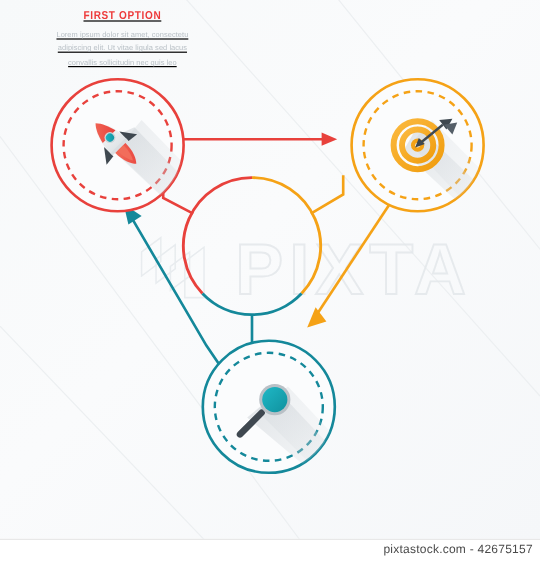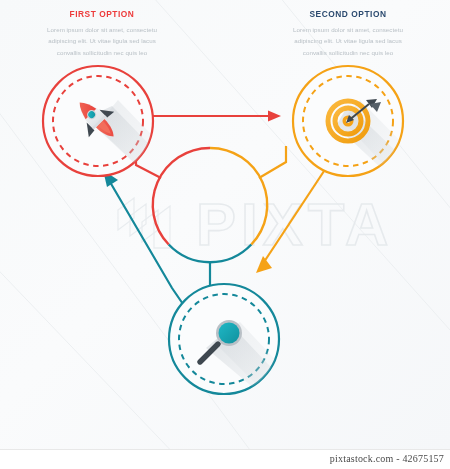--- a/index.html
+++ b/index.html
@@ -25,20 +25,21 @@
   .svg-layer {
     position: absolute;
     left: 0; top: 0;
     width: 450px;
     height: 450px;
   }
   .txtblock {
     position: absolute;
     width: 160px;
     text-align: center;
+    text-decoration: underline;
   }
   .opt-title {
     font-size: 9.5px;
     font-weight: bold;
     letter-spacing: 0.6px;
     margin: 0 0 5px 0;
     font-family: "Liberation Sans Narrow", "Liberation Sans", sans-serif;
     transform: scaleX(0.88);
   }
   .opt-desc {
@@ -56,21 +57,20 @@
   #block3 .opt-title { color: #3da3dd; }
 
   #footer {
     position: absolute;
     left: 0;
     bottom: 0;
     width: 450px;
     height: 19px;
     background: #ffffff;
     border-top: 1px solid #e8e8e8;
-    font-family: Liberation Serif, serif;
   }
   #footer-text {
     position: absolute;
     right: 6px;
     top: 3px;
     font-size: 10px;
     color: #4a4a4a;
     letter-spacing: 0.2px;
   }
   .wm-text {
@@ -237,25 +237,19 @@
 
   </svg>
 
   <div class="txtblock" id="block1">
     <p class="opt-title">FIRST OPTION</p>
     <p class="opt-desc">Lorem ipsum dolor sit amet, consectetu</p>
     <p class="opt-desc">adipiscing elit. Ut vitae ligula sed lacus</p>
     <p class="opt-desc">convallis sollicitudin nec quis leo</p>
   </div>
 
-  <div class="txtblock" id="block2">
-    <p class="opt-title">SECOND OPTION</p>
-    <p class="opt-desc">Lorem ipsum dolor sit amet, consectetu</p>
-    <p class="opt-desc">adipiscing elit. Ut vitae ligula sed lacus</p>
-    <p class="opt-desc">convallis sollicitudin nec quis leo</p>
-  </div>
 
 
 </div>
 
 <div id="footer">
   <span id="footer-text">pixtastock.com - 42675157</span>
 </div>
 
 </body></html>

